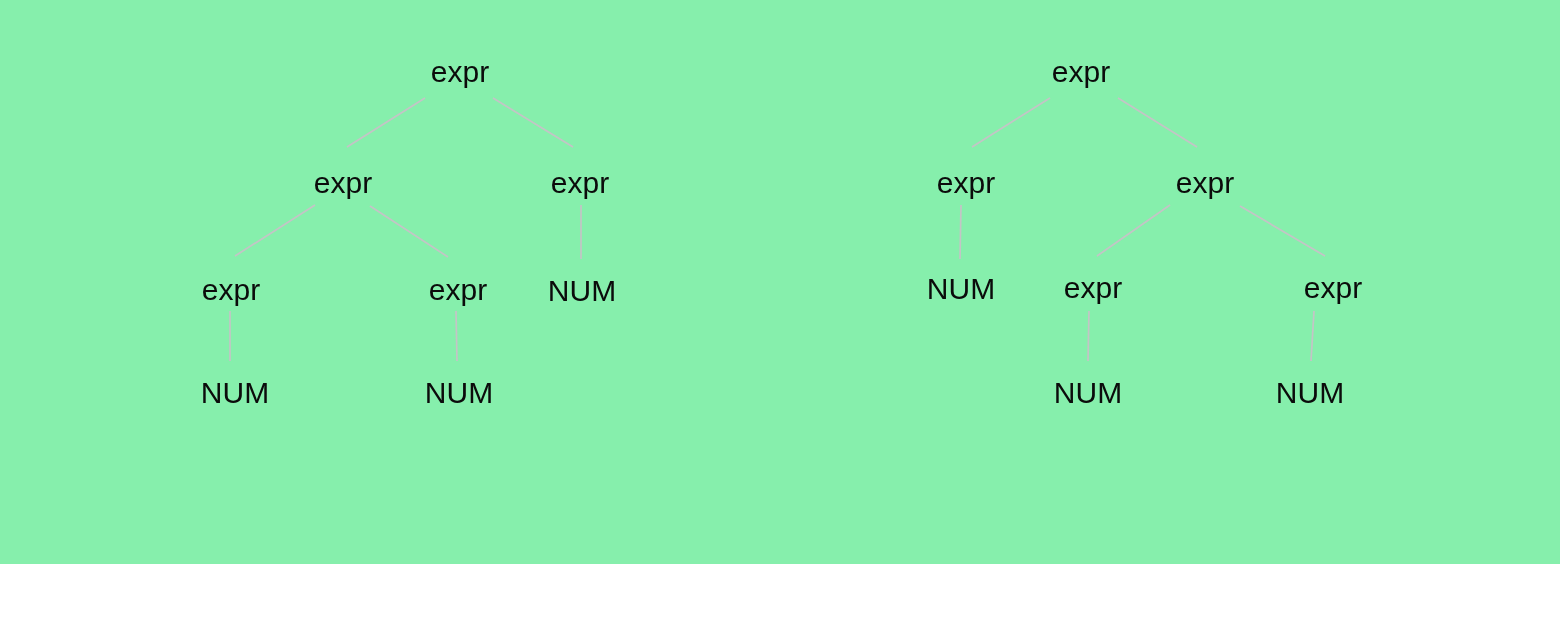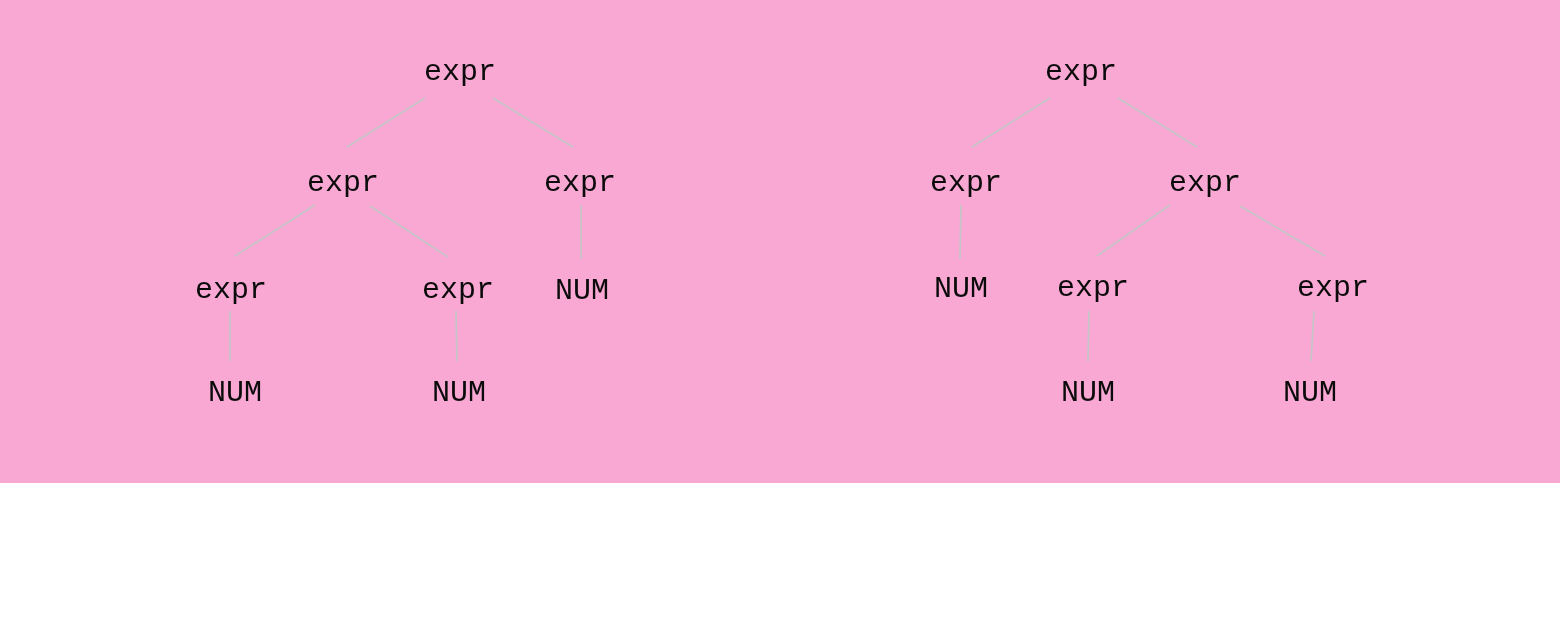--- a/index.html
+++ b/index.html
@@ -3,24 +3,24 @@
 <meta charset="utf-8">
 <style>
   html, body {
     margin: 0;
     padding: 0;
     background: #ffffff;
   }
   .canvas {
     position: relative;
     width: 1560px;
-    height: 483px;
-    background: #f9a8d4;
+    height: 564px;
+    background: #86efac;
     overflow: hidden;
-    font-family: Liberation Mono, monospace;
+    font-family: Liberation Sans, sans-serif;
   }
   #edges-svg {
     position: absolute;
     left: 0;
     top: 0;
     width: 1560px;
     height: 620px;
   }
   #nodes-layer {
     position: absolute;

